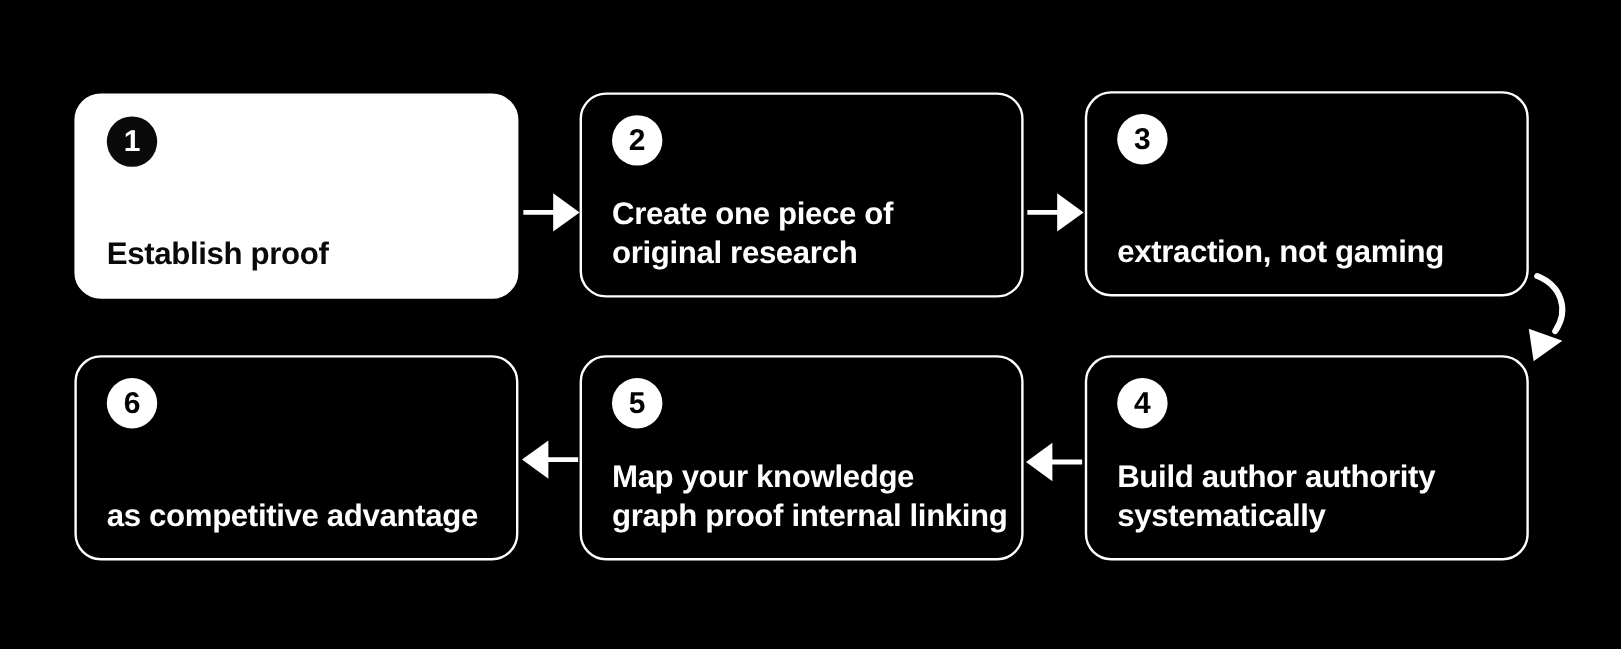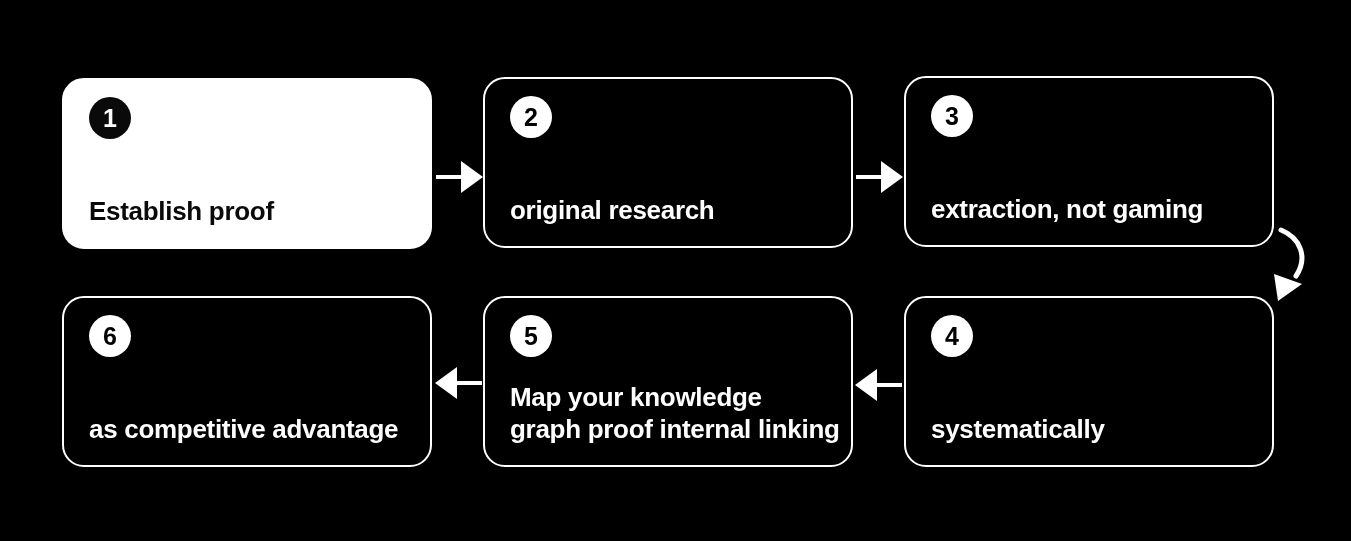--- a/index.html
+++ b/index.html
@@ -78,41 +78,41 @@
     <div class="label">
       <span>Establish proof</span><br>
     </div>
   </div>
 
   <div class="step dark" id="step2">
     <div class="badge">
       <span>2</span>
     </div>
     <div class="label">
-      <br>
+      <span>Create one piece of</span><br>
       <span>original research</span>
     </div>
   </div>
 
   <div class="step dark" id="step3">
     <div class="badge">
       <span>3</span>
     </div>
     <div class="label">
       <br>
       <span>extraction, not gaming</span>
     </div>
   </div>
 
   <div class="step dark" id="step4">
     <div class="badge">
       <span>4</span>
     </div>
     <div class="label">
-      <br>
+      <span>Build author authority</span><br>
       <span>systematically</span>
     </div>
   </div>
 
   <div class="step dark" id="step5">
     <div class="badge">
       <span>5</span>
     </div>
     <div class="label">
       <span>Map your knowledge</span><br>

